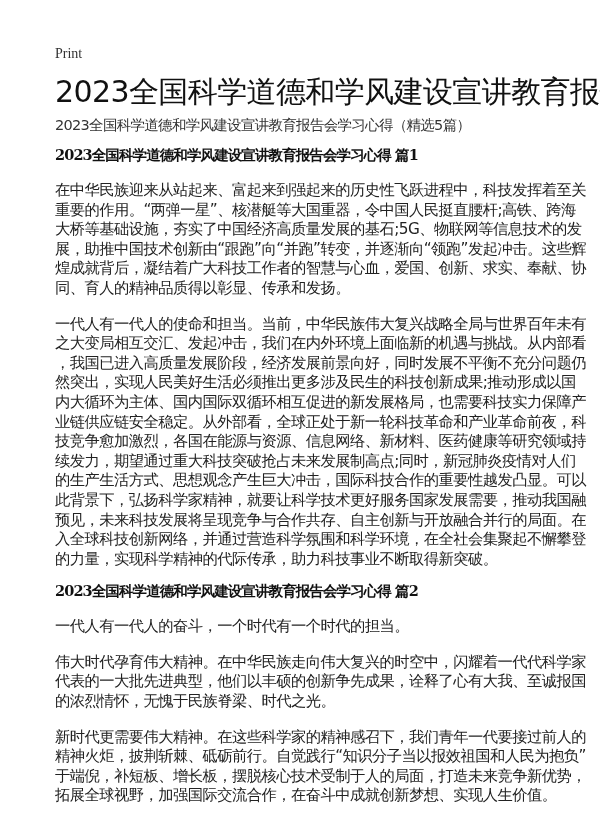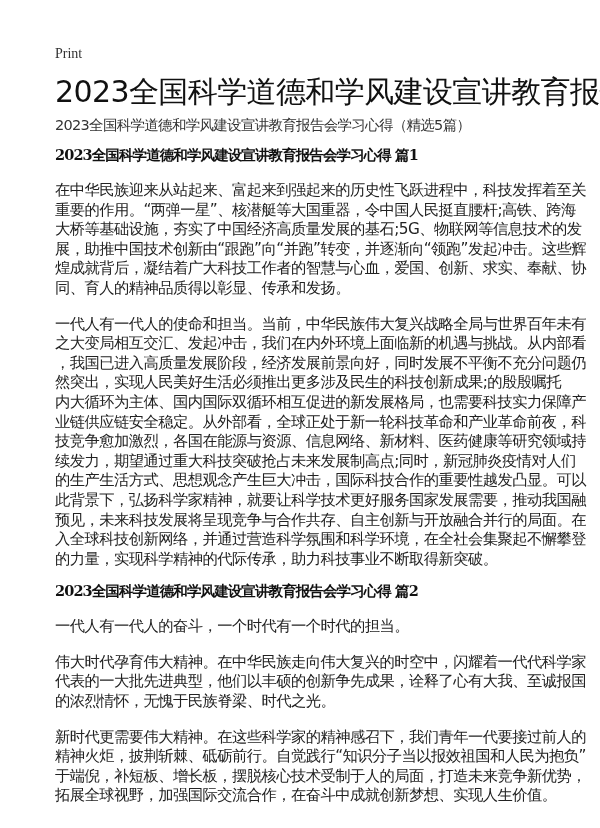--- a/index.html
+++ b/index.html
@@ -88,21 +88,21 @@
       <span class="line">重要的作用。“两弹一星”、核潜艇等大国重器，令中国人民挺直腰杆;高铁、跨海</span>
       <span class="line">大桥等基础设施，夯实了中国经济高质量发展的基石;5G、物联网等信息技术的发</span>
       <span class="line">展，助推中国技术创新由“跟跑”向“并跑”转变，并逐渐向“领跑”发起冲击。这些辉</span>
       <span class="line">煌成就背后，凝结着广大科技工作者的智慧与心血，爱国、创新、求实、奉献、协</span>
       <span class="line">同、育人的精神品质得以彰显、传承和发扬。</span>
     </p>
     <p class="para">
       <span class="line">一代人有一代人的使命和担当。当前，中华民族伟大复兴战略全局与世界百年未有</span>
       <span class="line">之大变局相互交汇、发起冲击，我们在内外环境上面临新的机遇与挑战。从内部看</span>
       <span class="line">，我国已进入高质量发展阶段，经济发展前景向好，同时发展不平衡不充分问题仍</span>
-      <span class="line">然突出，实现人民美好生活必须推出更多涉及民生的科技创新成果;的殷殷嘱托</span>
+      <span class="line">然突出，实现人民美好生活必须推出更多涉及民生的科技创新成果;推动形成以国</span>
       <span class="line">内大循环为主体、国内国际双循环相互促进的新发展格局，也需要科技实力保障产</span>
       <span class="line">业链供应链安全稳定。从外部看，全球正处于新一轮科技革命和产业革命前夜，科</span>
       <span class="line">技竞争愈加激烈，各国在能源与资源、信息网络、新材料、医药健康等研究领域持</span>
       <span class="line">续发力，期望通过重大科技突破抢占未来发展制高点;同时，新冠肺炎疫情对人们</span>
       <span class="line">的生产生活方式、思想观念产生巨大冲击，国际科技合作的重要性越发凸显。可以</span>
       <span class="line">此背景下，弘扬科学家精神，就要让科学技术更好服务国家发展需要，推动我国融</span>
       <span class="line">预见，未来科技发展将呈现竞争与合作共存、自主创新与开放融合并行的局面。在</span>
       <span class="line">入全球科技创新网络，并通过营造科学氛围和科学环境，在全社会集聚起不懈攀登</span>
       <span class="line">的力量，实现科学精神的代际传承，助力科技事业不断取得新突破。</span>
     </p>

